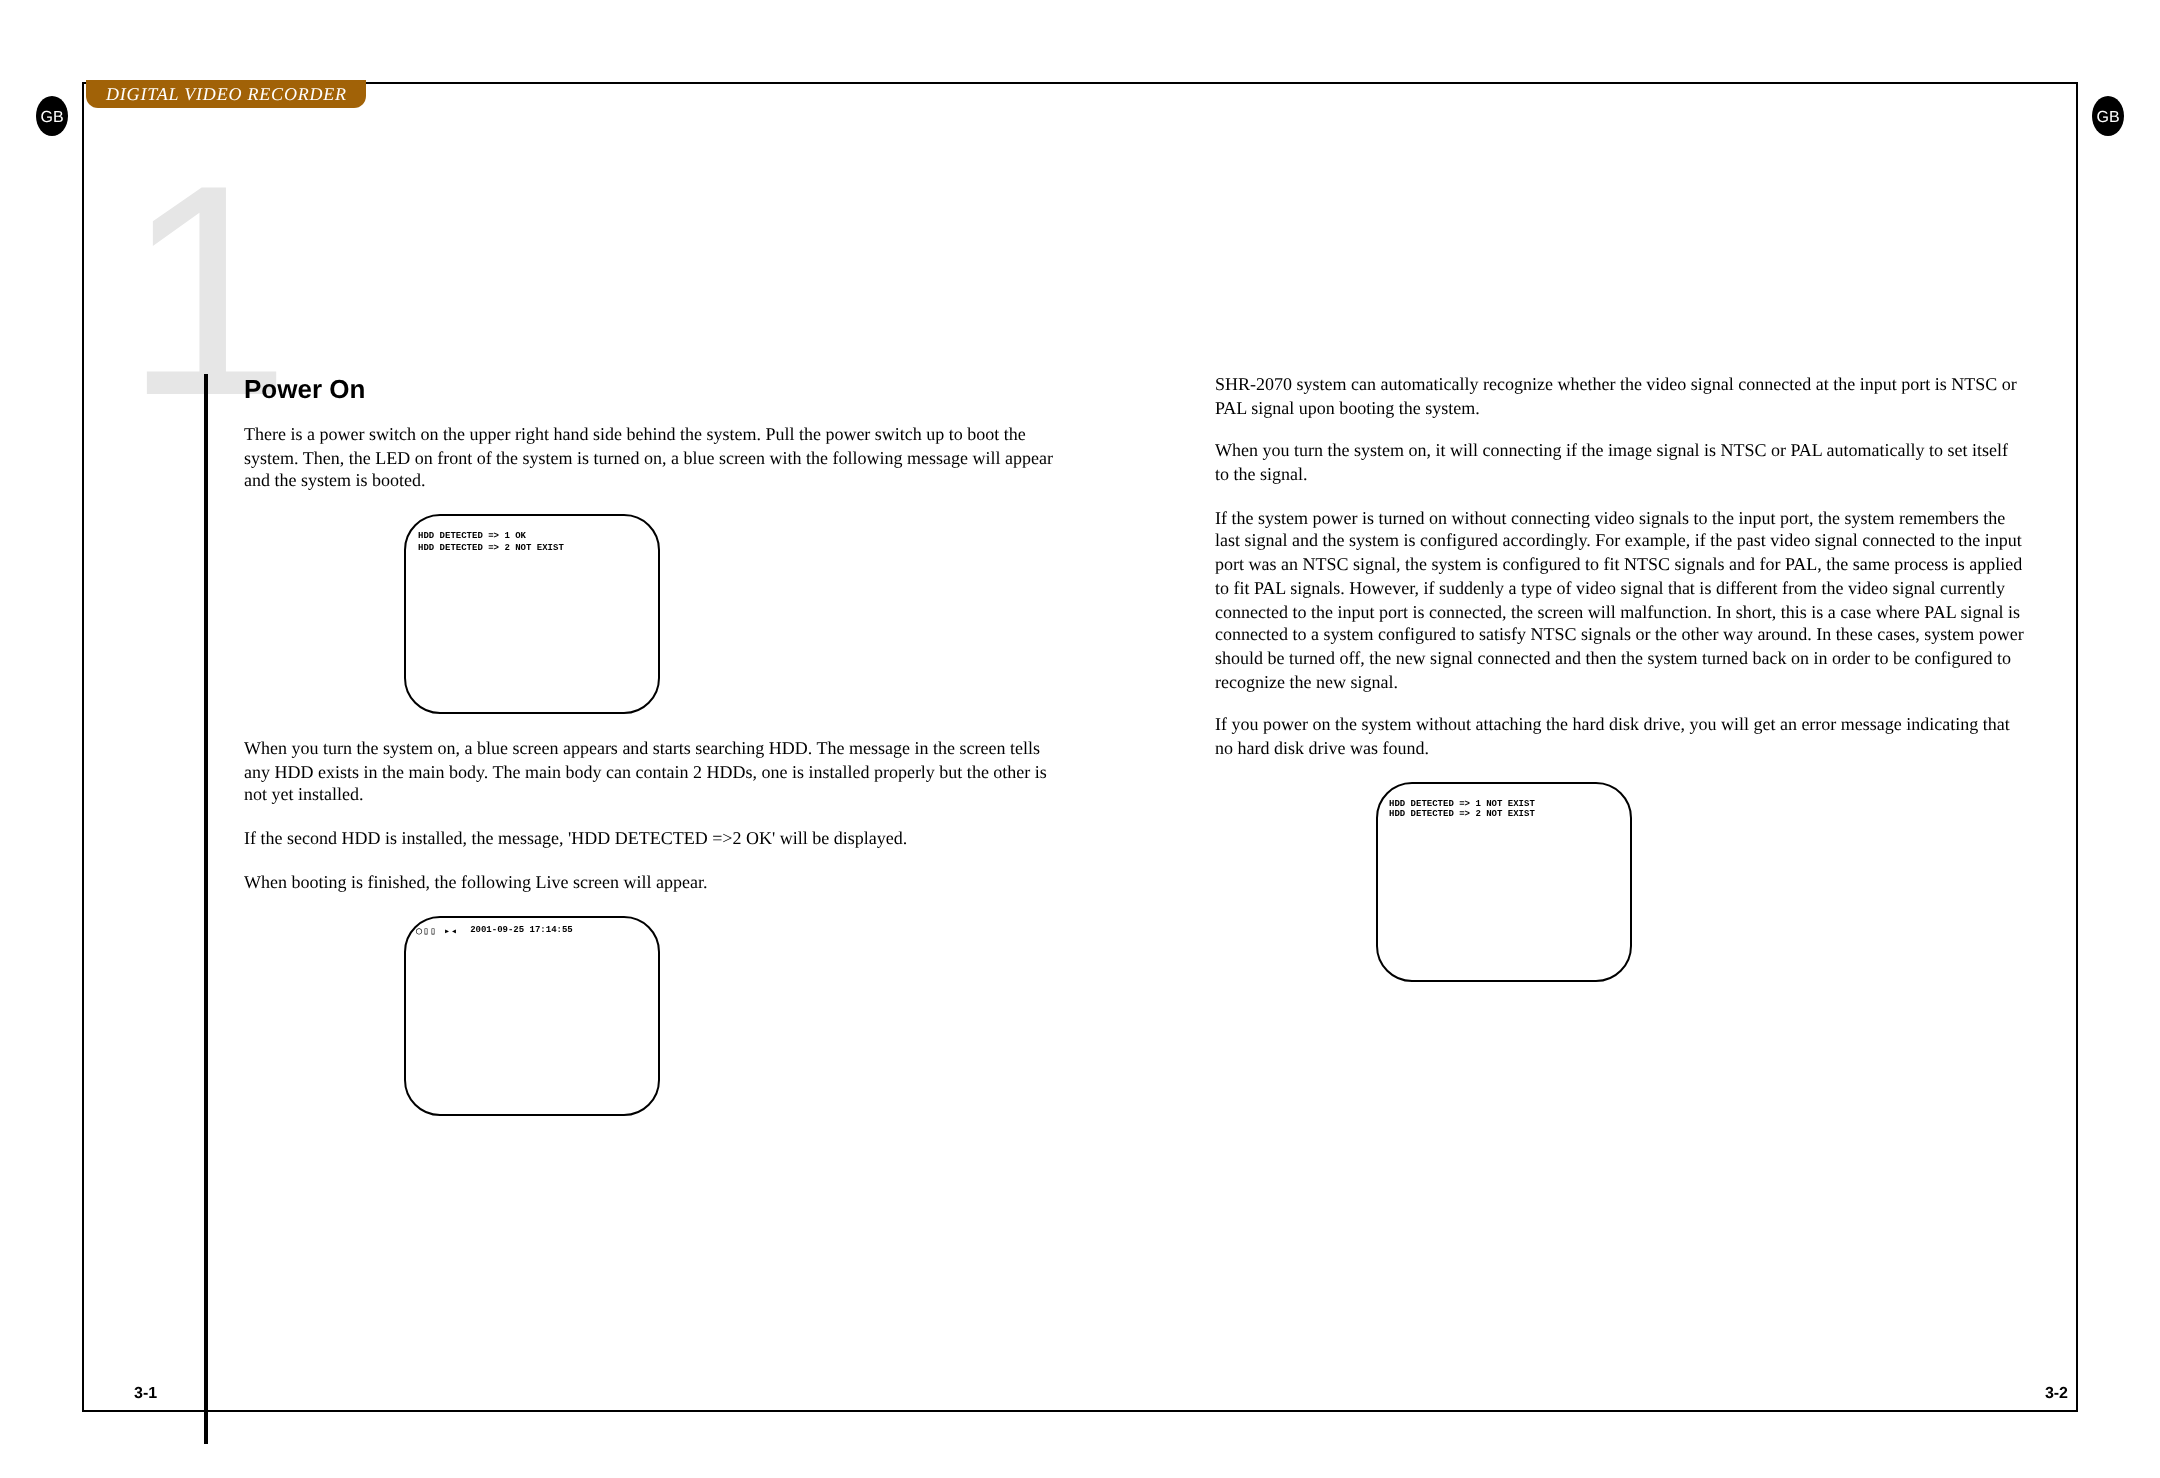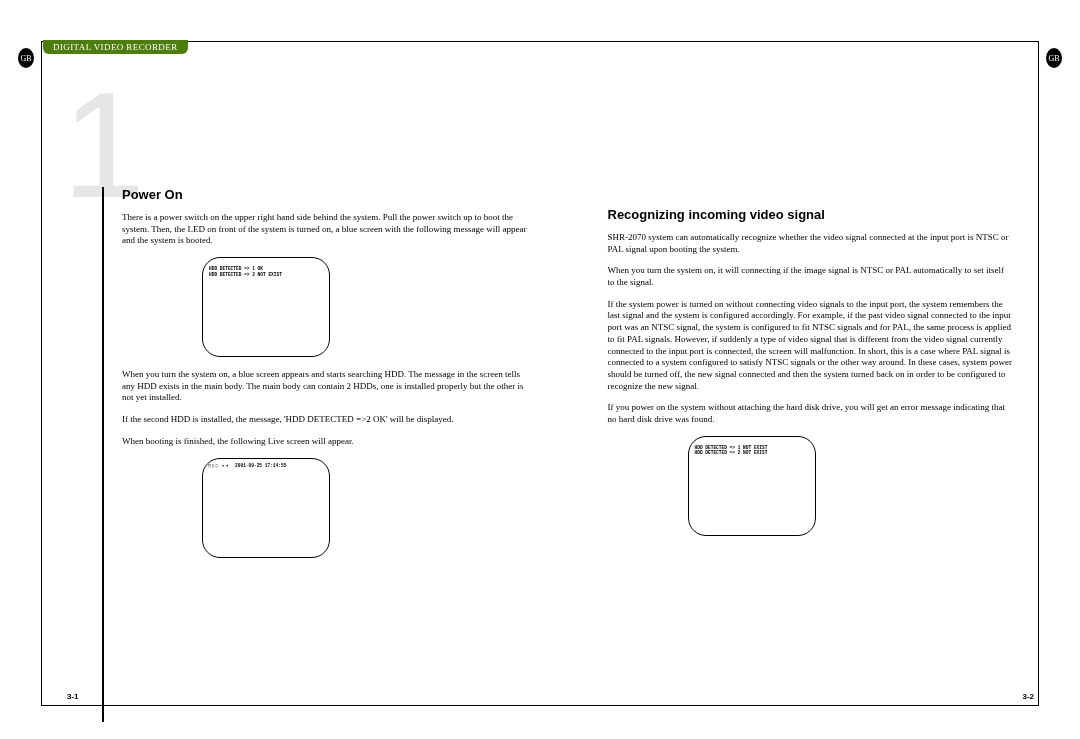--- a/index.html
+++ b/index.html
@@ -11,35 +11,36 @@
     position:relative;
   }
   .frame {
     position:absolute;
     top:41px; left:41px; right:41px; bottom:33px;
     border:1px solid #000;
   }
   .tab {
     position:absolute;
     top:-2px; left:1px;
-    background:#4d7c0f;
+    background:#a16207;
     color:#fff;
     font-size:9px;
     letter-spacing:0.4px;
     padding:2px 10px 2px 10px;
     border-radius:0 0 6px 6px;
+    font-style:italic;
   }
   .gb {
     position:absolute;
     width:16px; height:20px;
     border-radius:50%;
     background:#000;
     color:#fff;
     font-size:8px;
-    font-family: Liberation Serif, serif;
+    font-family: Liberation Sans, sans-serif;
     display:flex; align-items:center; justify-content:center;
   }
   .gb-left  { top:48px; left:18px; }
   .gb-right { top:48px; right:18px; }
   .big-one {
     position:absolute;
     top:28px; left:20px;
     font-family: Arial, Helvetica, sans-serif;
     font-size:150px;
     color:#e6e6e6;
@@ -160,21 +161,20 @@
         <div class="screen-crt">
           <div class="screen-top">
             <span class="screen-icons">◯▯▯ ▸◂</span>
             <span>2001-09-25 17:14:55</span>
           </div>
         </div>
       </div>
     </div>
 
     <div class="col right-col">
-      <h2>Recognizing incoming video signal</h2>
       <p class="body-text">SHR-2070 system can automatically recognize whether the video signal connected at the input port is NTSC or PAL signal upon booting the system.</p>
       <p class="body-text">When you turn the system on, it will connecting if the image signal is NTSC or PAL automatically to set itself to the signal.</p>
       <p class="body-text">If the system power is turned on without connecting video signals to the input port, the system remembers the last signal and the system is configured accordingly. For example, if the past video signal connected to the input port was an NTSC signal, the system is configured to fit NTSC signals and for PAL, the same process is applied to fit PAL signals. However, if suddenly a type of video signal that is different from the video signal currently connected to the input port is connected, the screen will malfunction. In short, this is a case where PAL signal is connected to a system configured to satisfy NTSC signals or the other way around. In these cases, system power should be turned off, the new signal connected and then the system turned back on in order to be configured to recognize the new signal.</p>
       <p class="body-text">If you power on the system without attaching the hard disk drive, you will get an error message indicating that no hard disk drive was found.</p>
 
       <div class="screen">
         <div class="screen-crt">
           <div>HDD DETECTED =&gt; 1 NOT EXIST</div>
           <div>HDD DETECTED =&gt; 2 NOT EXIST</div>
         </div>

